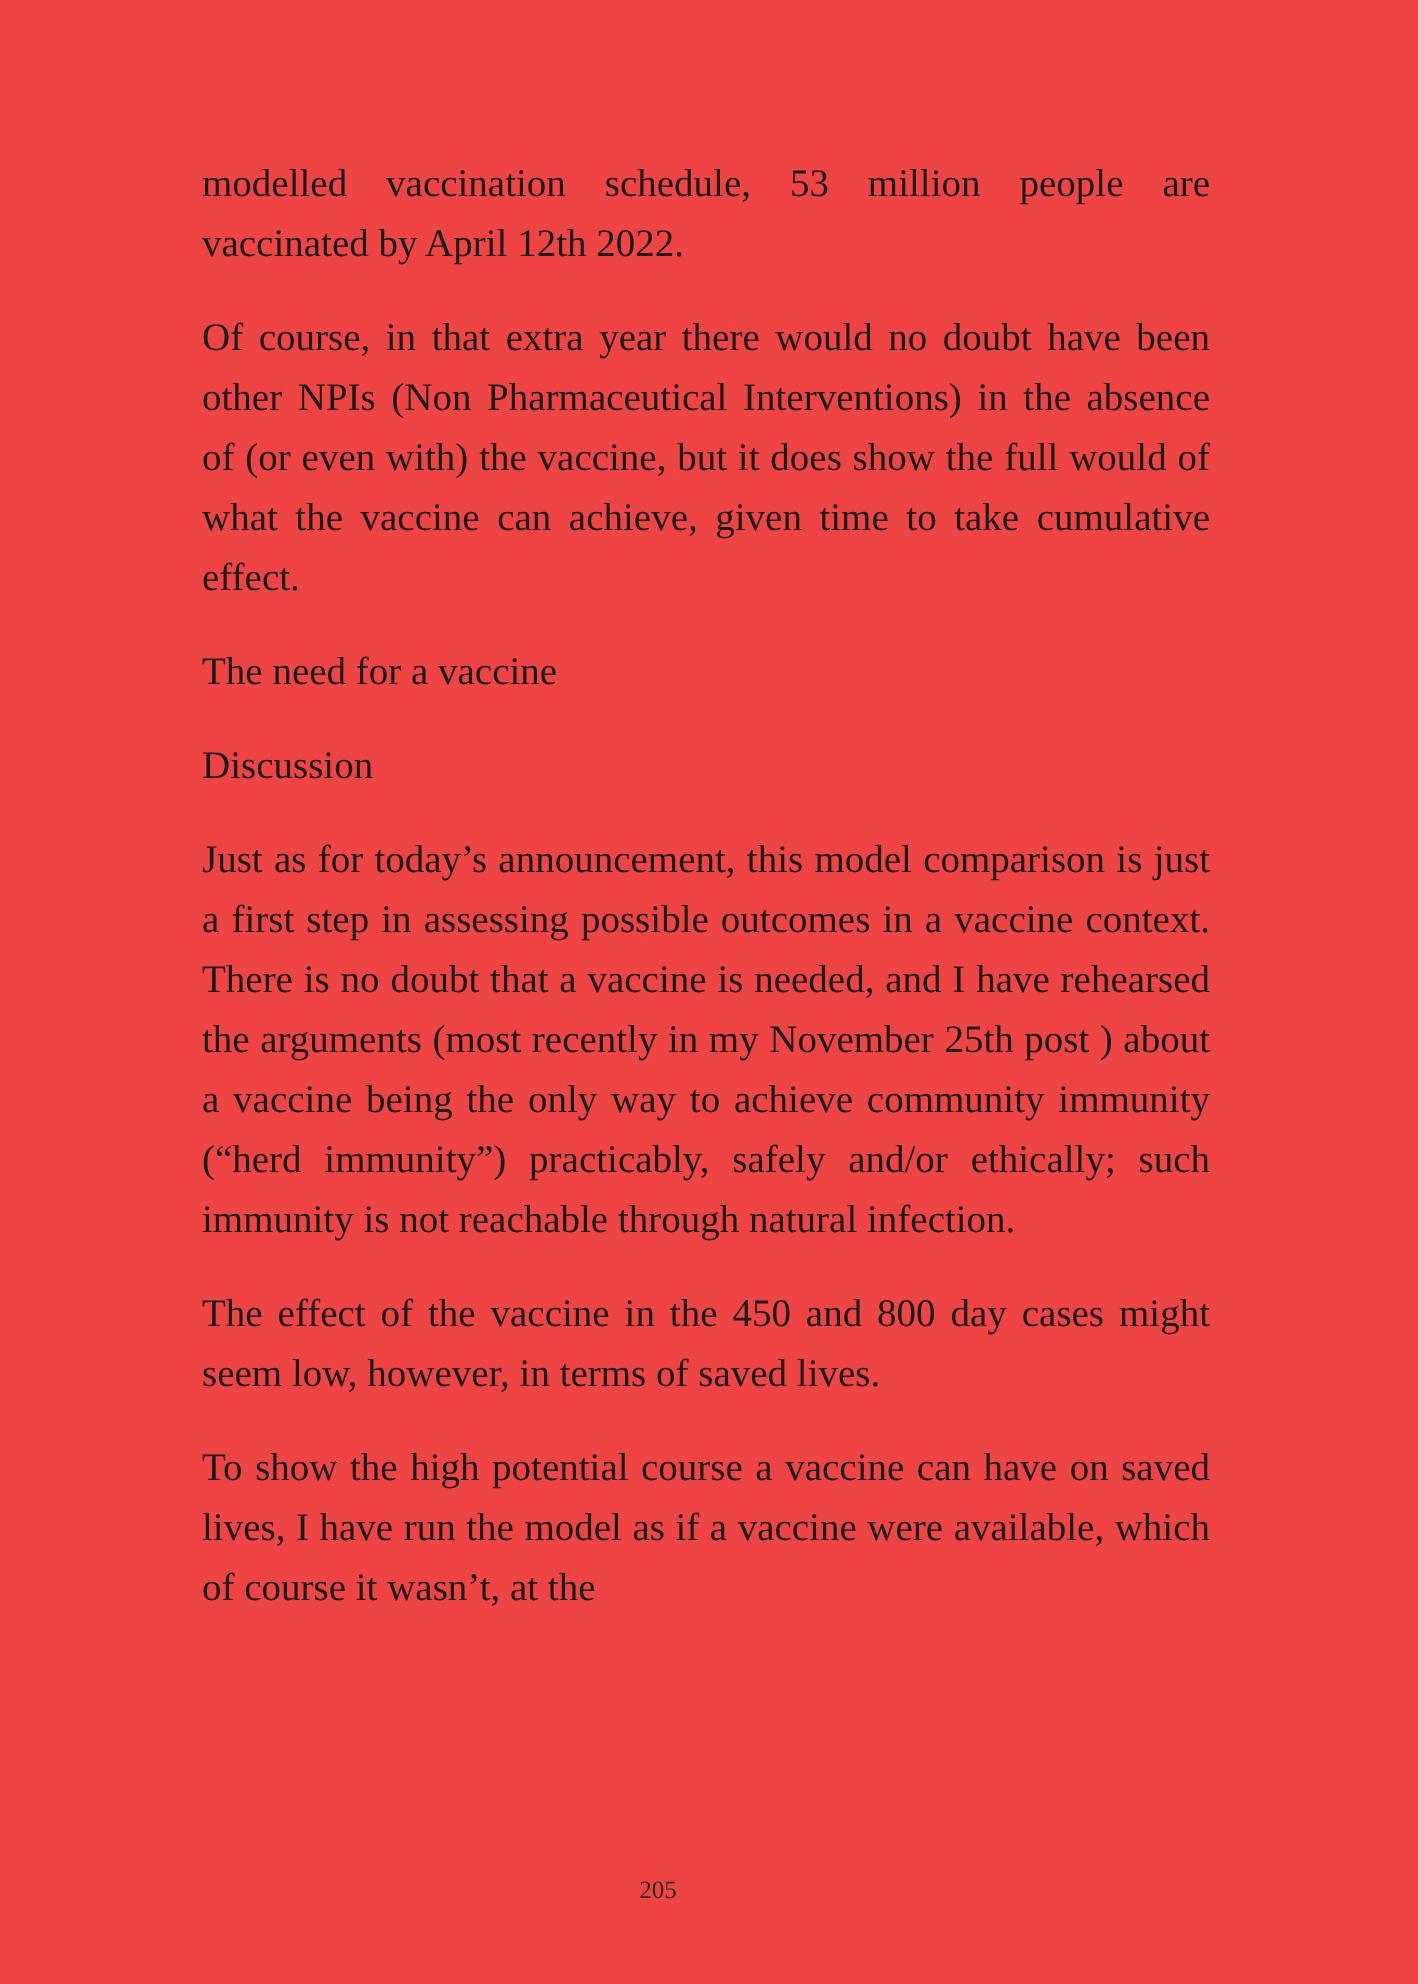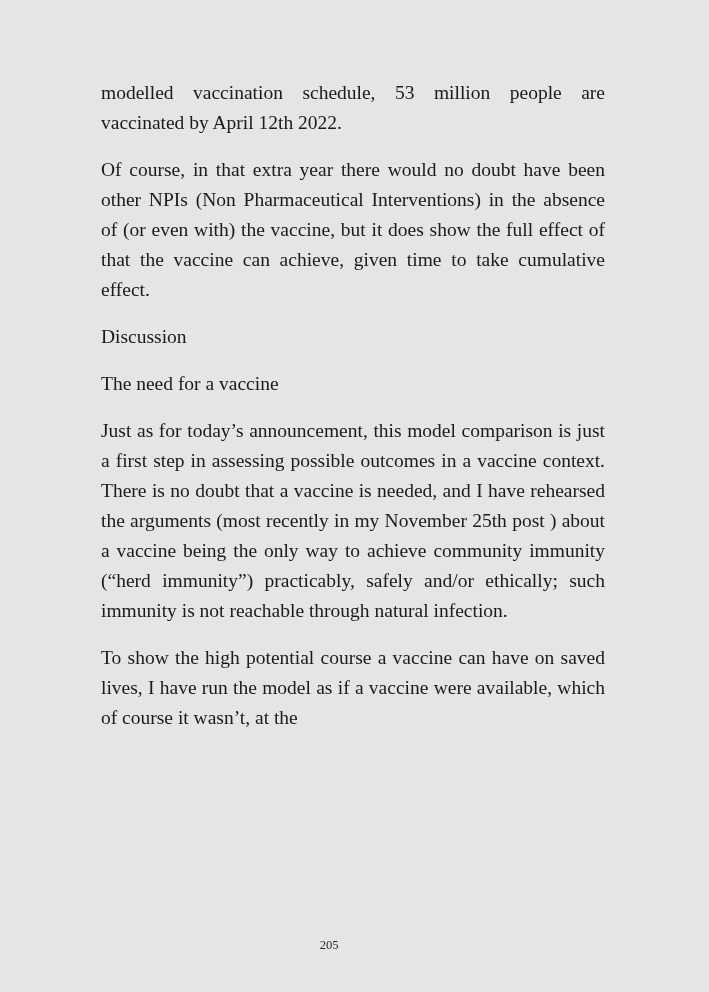--- a/index.html
+++ b/index.html
@@ -14,21 +14,21 @@
     color: #1a1a1a;
     position: relative;
     overflow: hidden;
   }
   .page {
     position: absolute;
     left: 0;
     top: 0;
     width: 709px;
     height: 992px;
-    background: #e5e5e5;
+    background: #ef4444;
   }
   .content {
     position: absolute;
     left: 101px;
     top: 78px;
     width: 504px;
   }
   p.para {
     margin: 0 0 17px 0;
     font-size: 19.5px;
@@ -54,27 +54,28 @@
   }
 </style>
 </head>
 <body>
 
 <div class="page">
   <div class="content">
 
     <p class="para">modelled vaccination schedule, 53 million people are vaccinated by April 12th 2022.</p>
 
-    <p class="para">Of course, in that extra year there would no doubt have been other NPIs (Non Pharmaceutical Interventions) in the absence of (or even with) the vaccine, but it does show the full effect of that the vaccine can achieve, given time to take cumulative effect.</p>
+    <p class="para">Of course, in that extra year there would no doubt have been other NPIs (Non Pharmaceutical Interventions) in the absence of (or even with) the vaccine, but it does show the full would of what the vaccine can achieve, given time to take cumulative effect.</p>
+
+    <p class="para nojust">The need for a vaccine</p>
 
     <p class="para nojust">Discussion</p>
 
-    <p class="para nojust">The need for a vaccine</p>
-
     <p class="para">Just as for today’s announcement, this model comparison is just a first step in assessing possible outcomes in a vaccine context. There is no doubt that a vaccine is needed, and I have rehearsed the arguments (most recently in my November 25th post ) about a vaccine being the only way to achieve community immunity (“herd immunity”) practicably, safely and/or ethically; such immunity is not reachable through natural infection.</p>
 
+    <p class="para">The effect of the vaccine in the 450 and 800 day cases might seem low, however, in terms of saved lives.</p>
 
     <p class="para"><span>To show the high potential course a vaccine </span><span class="it">can</span><span> have on saved lives, I have run the model as if a vaccine were available, which of course it wasn’t, at the</span></p>
 
   </div>
 
   <div class="page-number">205</div>
 </div>
 
 </body></html>

